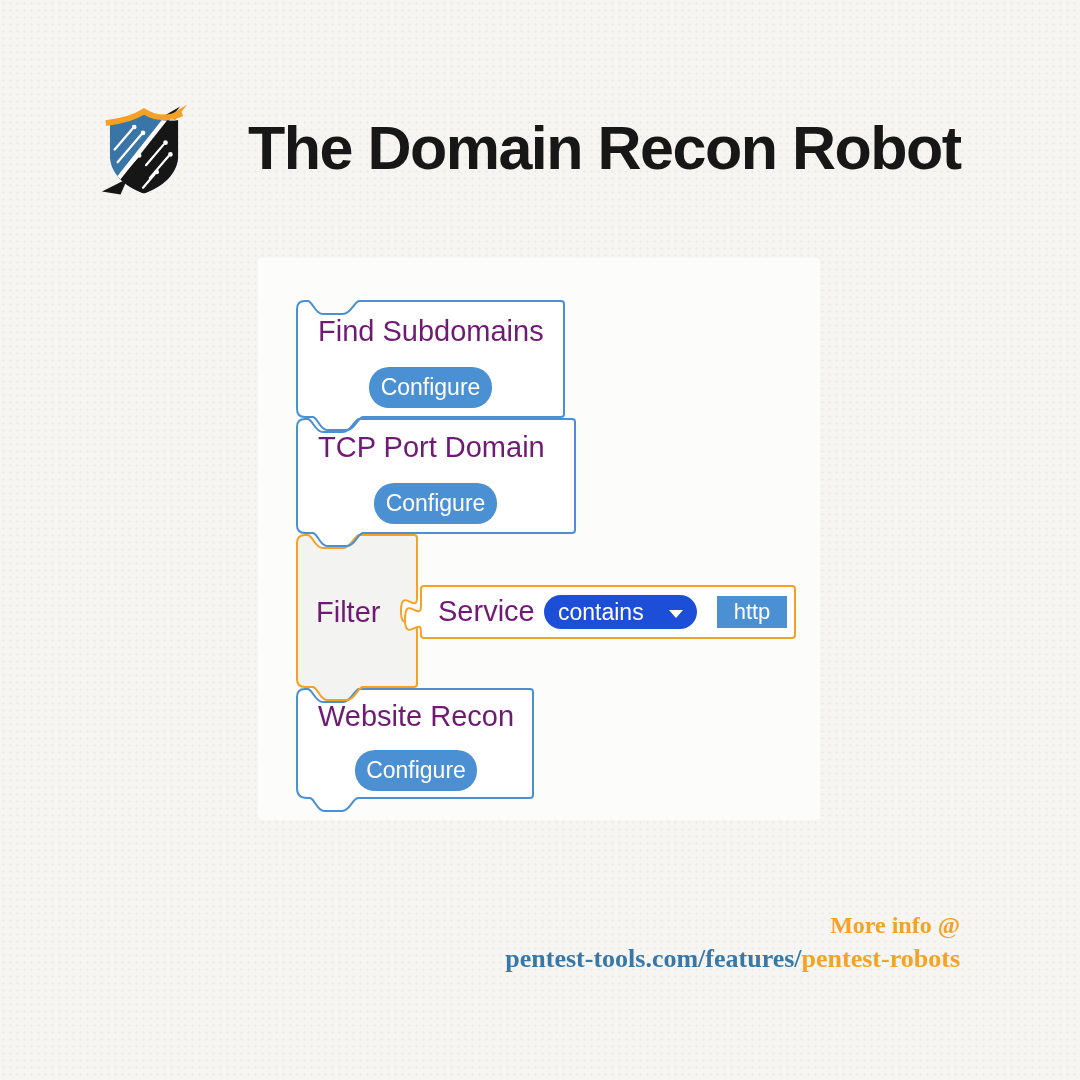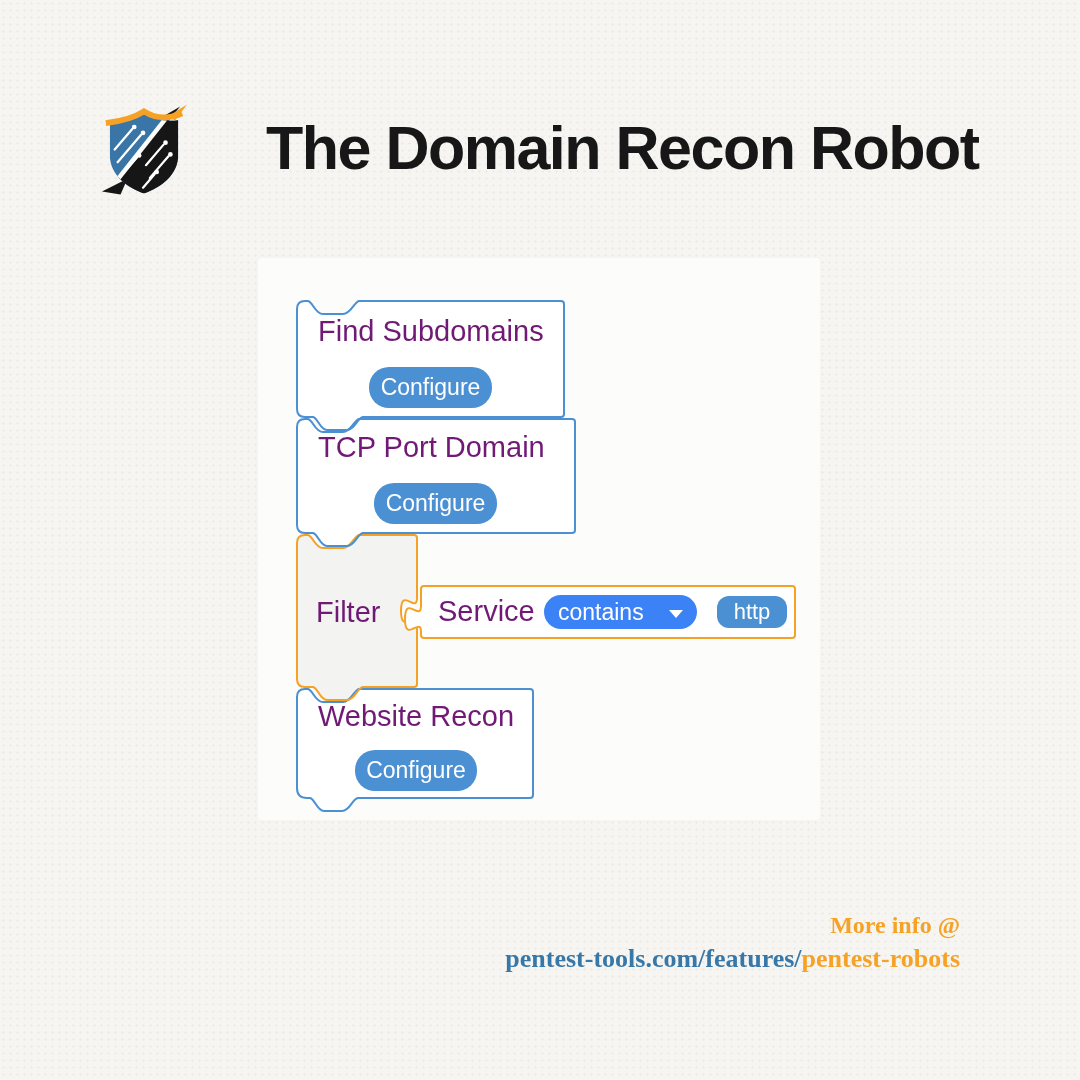--- a/index.html
+++ b/index.html
@@ -6,21 +6,21 @@
   body{
     width:1080px;height:1080px;position:relative;overflow:hidden;
     background-color:#f6f5f2;
     background-image:radial-gradient(circle, rgba(60,60,50,0.05) 1px, transparent 1.2px);
     background-size:7px 7px;
     font-family:"Liberation Sans", sans-serif;
   }
   .abs{position:absolute;}
   
   .title{
-    left:266px;top:118px;
+    left:248px;top:118px;
     font-size:61px;font-weight:700;letter-spacing:-1.5px;
     color:#171717;line-height:61px;white-space:nowrap;
   }
   
   .panel{
     left:258px;top:258px;width:562px;height:562px;
     background:#fcfcfa;border-radius:4px;
   }
   .canvas-svg{left:0;top:0;width:1080px;height:1080px;pointer-events:none;}
   .canvas-svg path{pointer-events:auto;}
@@ -29,32 +29,32 @@
     font-size:29px;color:#701a75;line-height:29px;white-space:nowrap;
   }
   .configure-btn{
     display:flex;align-items:center;justify-content:center;
     background:#4a90d2;color:#ffffff;border:none;border-radius:20px;
     font-family:"Liberation Sans", sans-serif;
     font-size:23px;line-height:23px;cursor:pointer;padding:0;
   }
   .pill-dropdown{
     display:flex;align-items:center;
-    background:#3b82f6;color:#ffffff;border-radius:17px;
+    background:#1d4ed8;color:#ffffff;border-radius:17px;
     font-size:23px;line-height:23px;cursor:pointer;
     padding:0 14px;box-sizing:border-box;justify-content:space-between;
   }
   .caret{
     width:0;height:0;margin-left:12px;margin-top:3px;
     border-left:7px solid transparent;border-right:7px solid transparent;
     border-top:8px solid #ffffff;
   }
   .pill-value{
     display:flex;align-items:center;justify-content:center;
-    background:#4a90d2;color:#ffffff;border-radius:12px;
+    background:#4a90d2;color:#ffffff;border-radius:0;
     font-size:22px;line-height:22px;cursor:text;
   }
   
   .footer{
     right:120px;top:912px;text-align:right;font-weight:700;white-space:nowrap;font-family:Liberation Serif, serif;
   }
   .footer .line1{font-size:24px;line-height:26px;color:#f5a226;margin-bottom:7px;}
   .footer .line2{font-size:26px;line-height:27px;}
   .footer .url-prefix{color:#3878a8;text-align:center;}
   .footer .url-suffix{color:#f5a226;}

